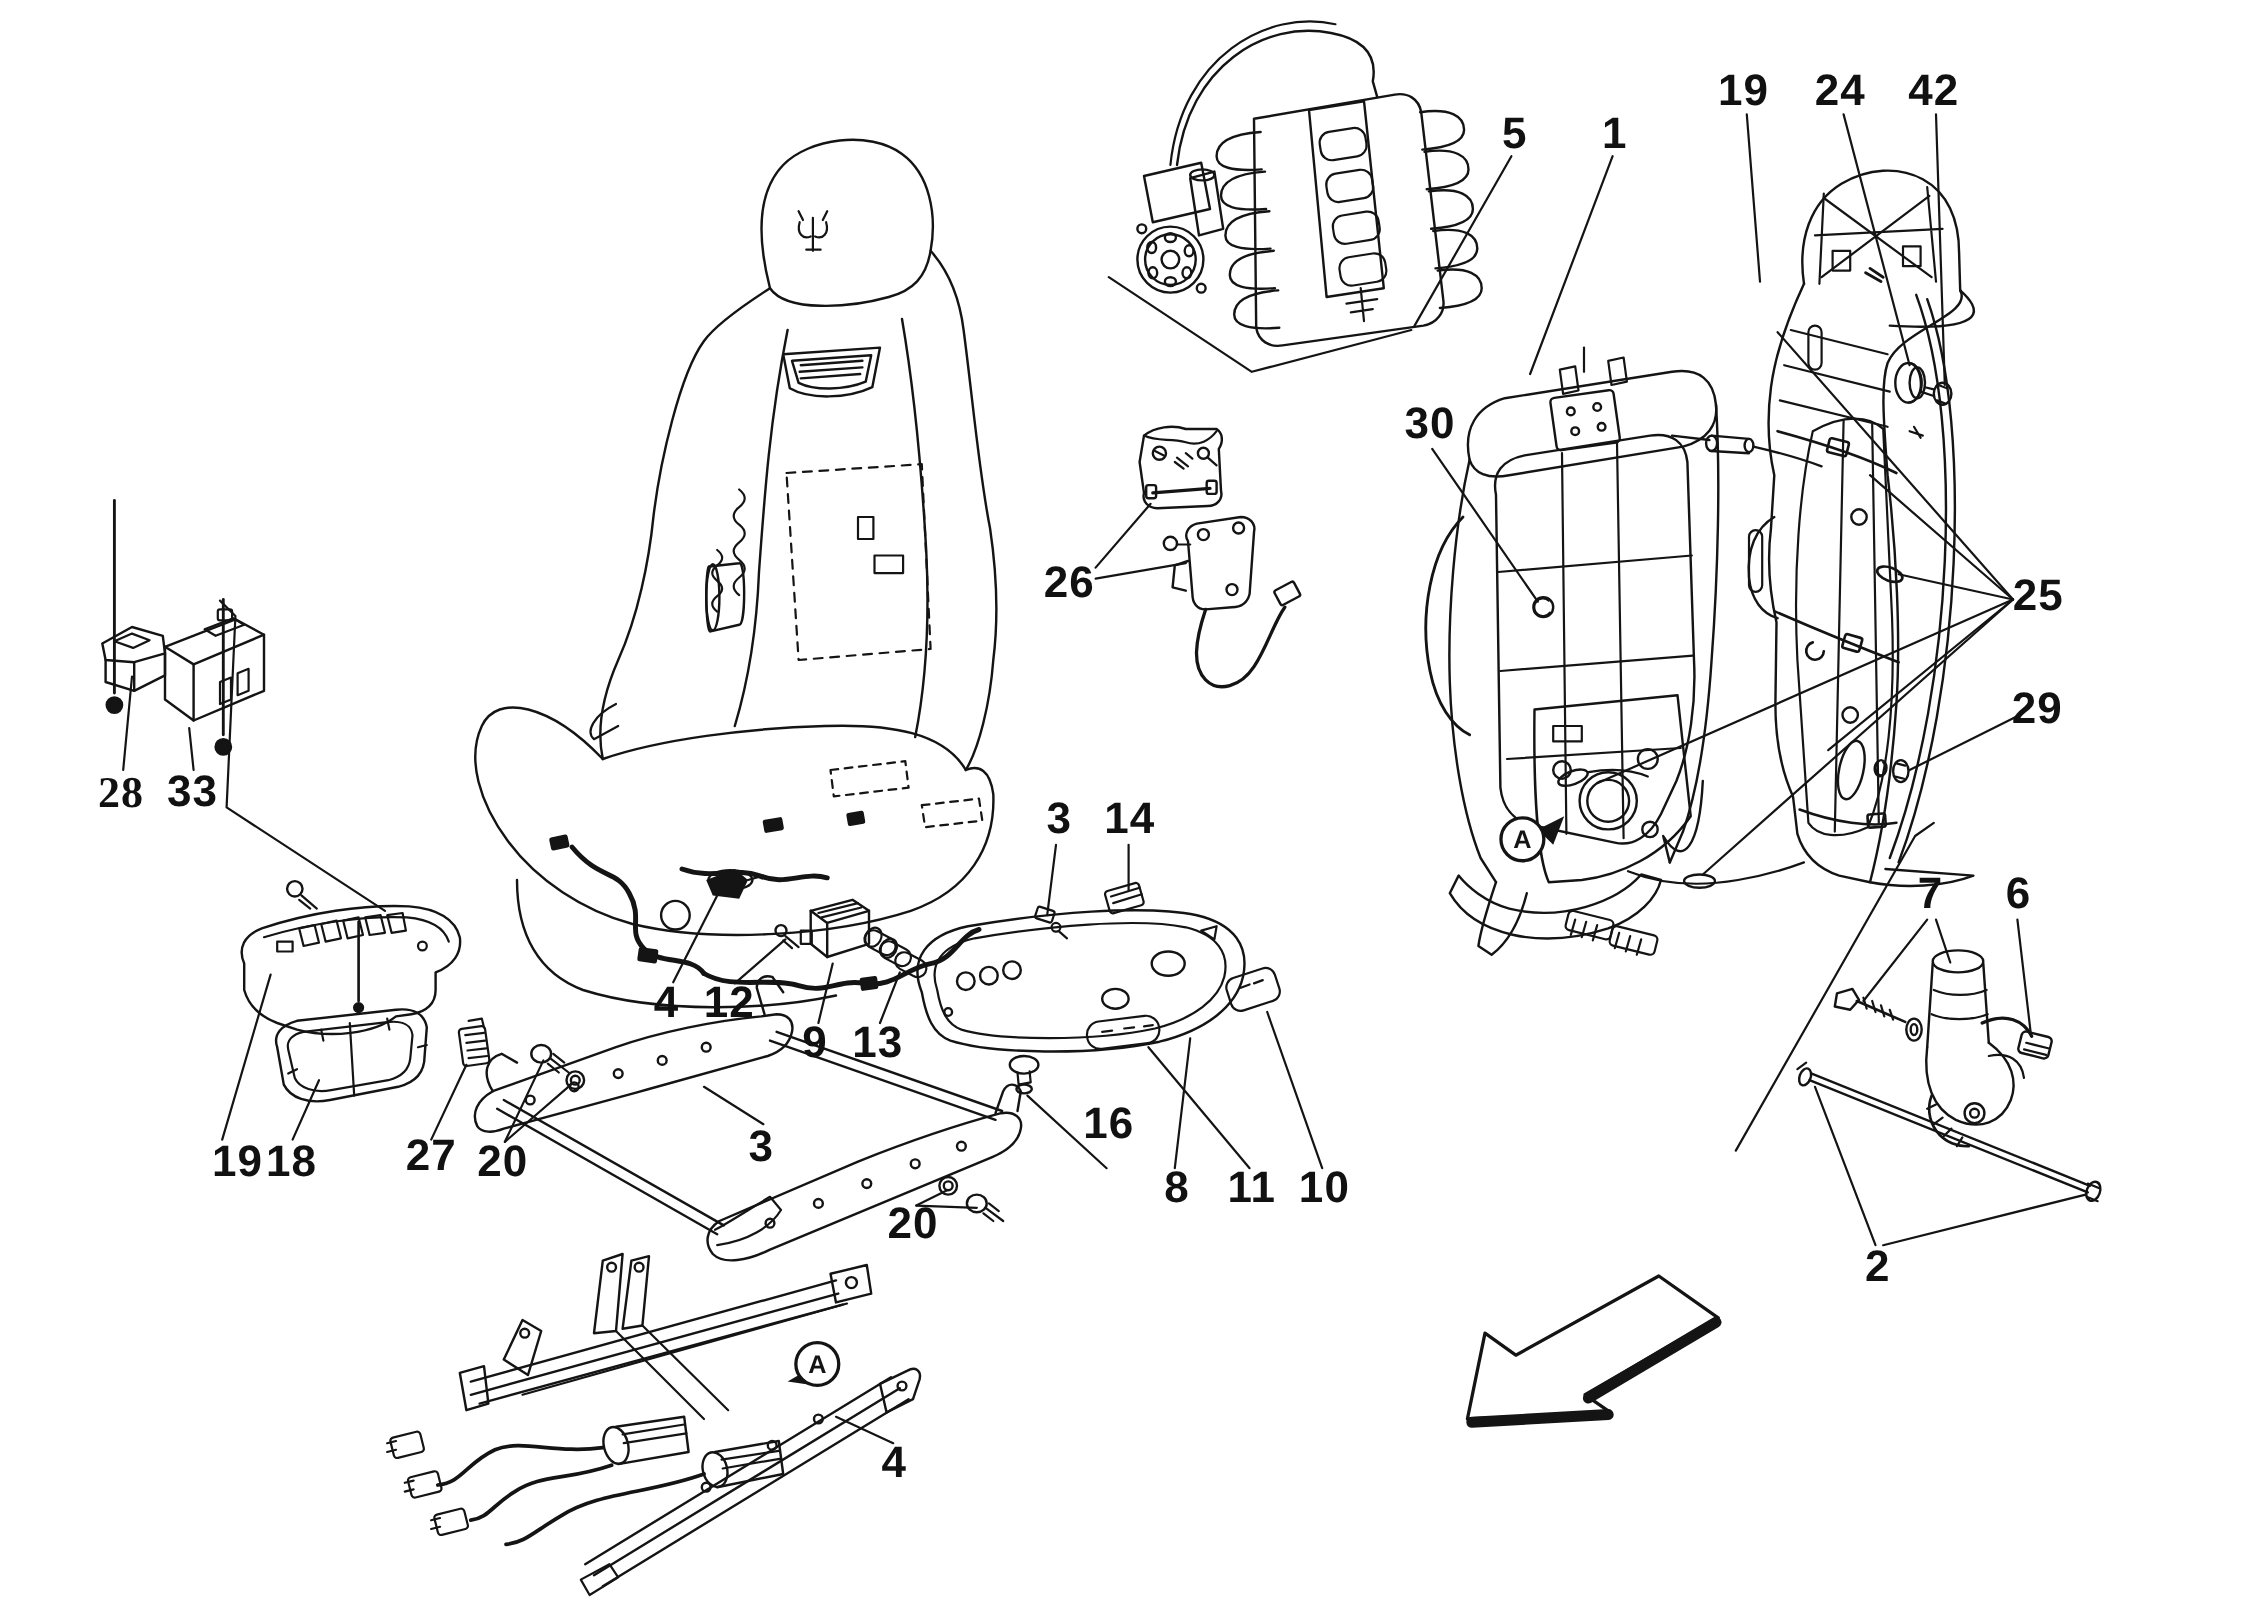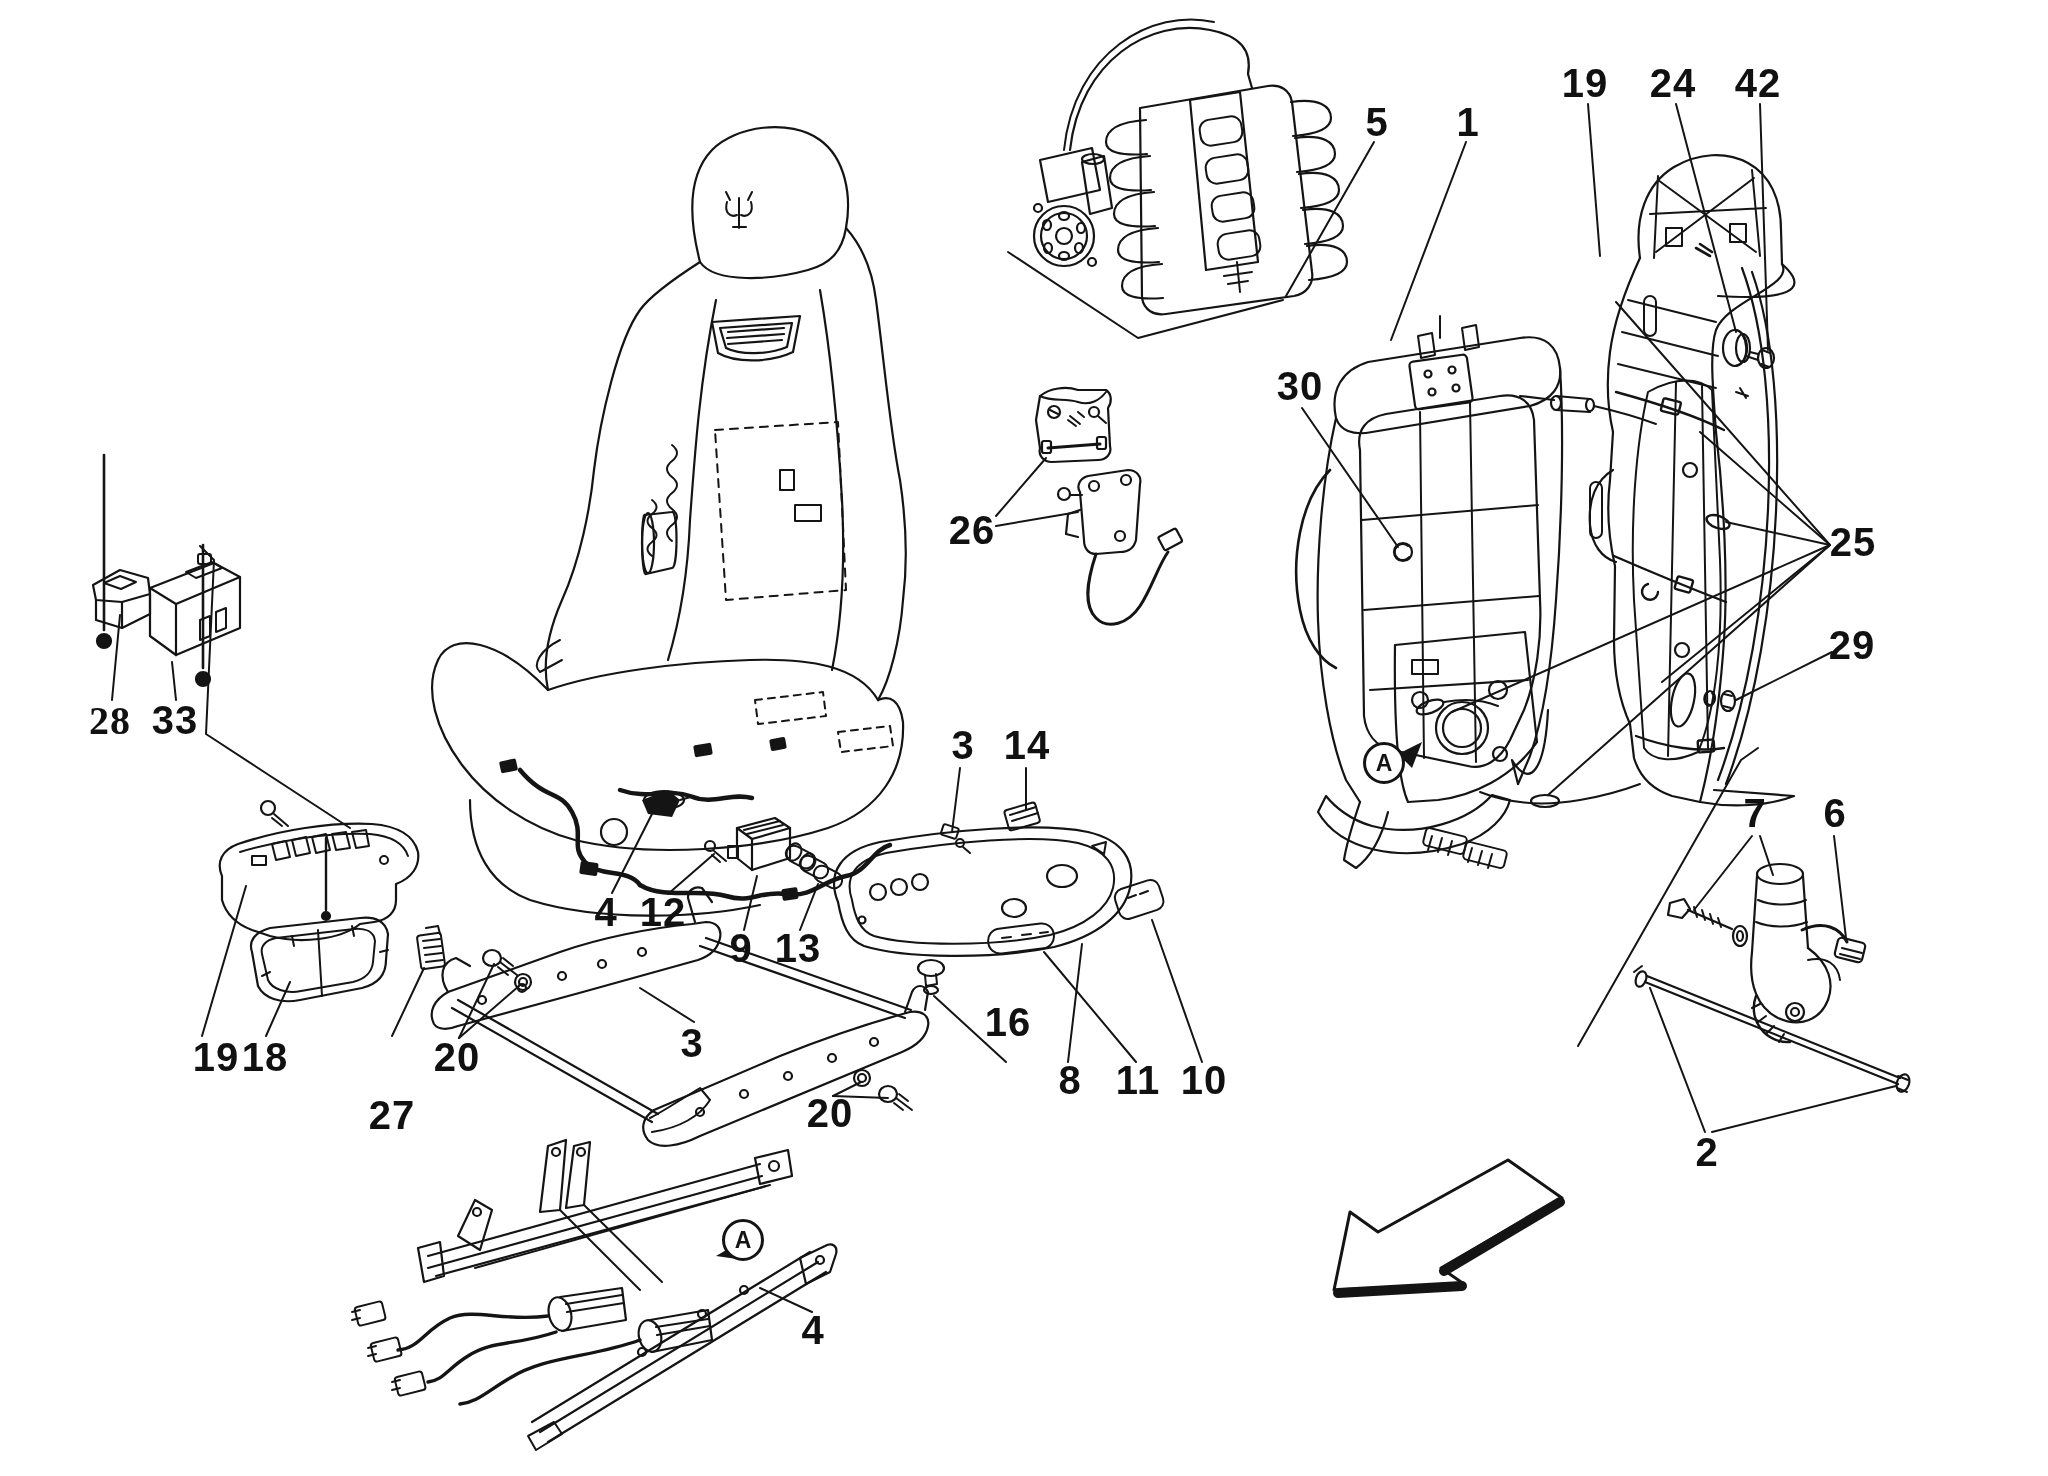--- a/index.html
+++ b/index.html
@@ -532,21 +532,21 @@
       <div class="callout" style="left: 963px; top: 745px;">3</div>
       <div class="callout" style="left: 1027px; top: 745px;">14</div>
       <div class="callout" style="left: 1755px; top: 813px;">7</div>
       <div class="callout" style="left: 1835px; top: 813px;">6</div>
       <div class="callout" style="left: 606px; top: 912px;">4</div>
       <div class="callout" style="left: 663px; top: 912px;">12</div>
       <div class="callout" style="left: 741px; top: 948px;">9</div>
       <div class="callout" style="left: 798px; top: 948px;">13</div>
       <div class="callout" style="left: 216px; top: 1057px;">19</div>
       <div class="callout" style="left: 265px; top: 1057px;">18</div>
-      <div class="callout" style="left: 392px; top: 1115px;">27</div>
+      <div class="callout" style="left: 392px; top: 1051px;">27</div>
       <div class="callout" style="left: 457px; top: 1057px;">20</div>
       <div class="callout" style="left: 692px; top: 1043px;">3</div>
       <div class="callout" style="left: 1008px; top: 1022px;">16</div>
       <div class="callout" style="left: 1070px; top: 1080px;">8</div>
       <div class="callout" style="left: 1138px; top: 1080px;">11</div>
       <div class="callout" style="left: 1204px; top: 1080px;">10</div>
       <div class="callout" style="left: 830px; top: 1113px;">20</div>
       <div class="callout" style="left: 1707px; top: 1152px;">2</div>
       <div class="callout" style="left: 813px; top: 1330px;">4</div>
     </div>

